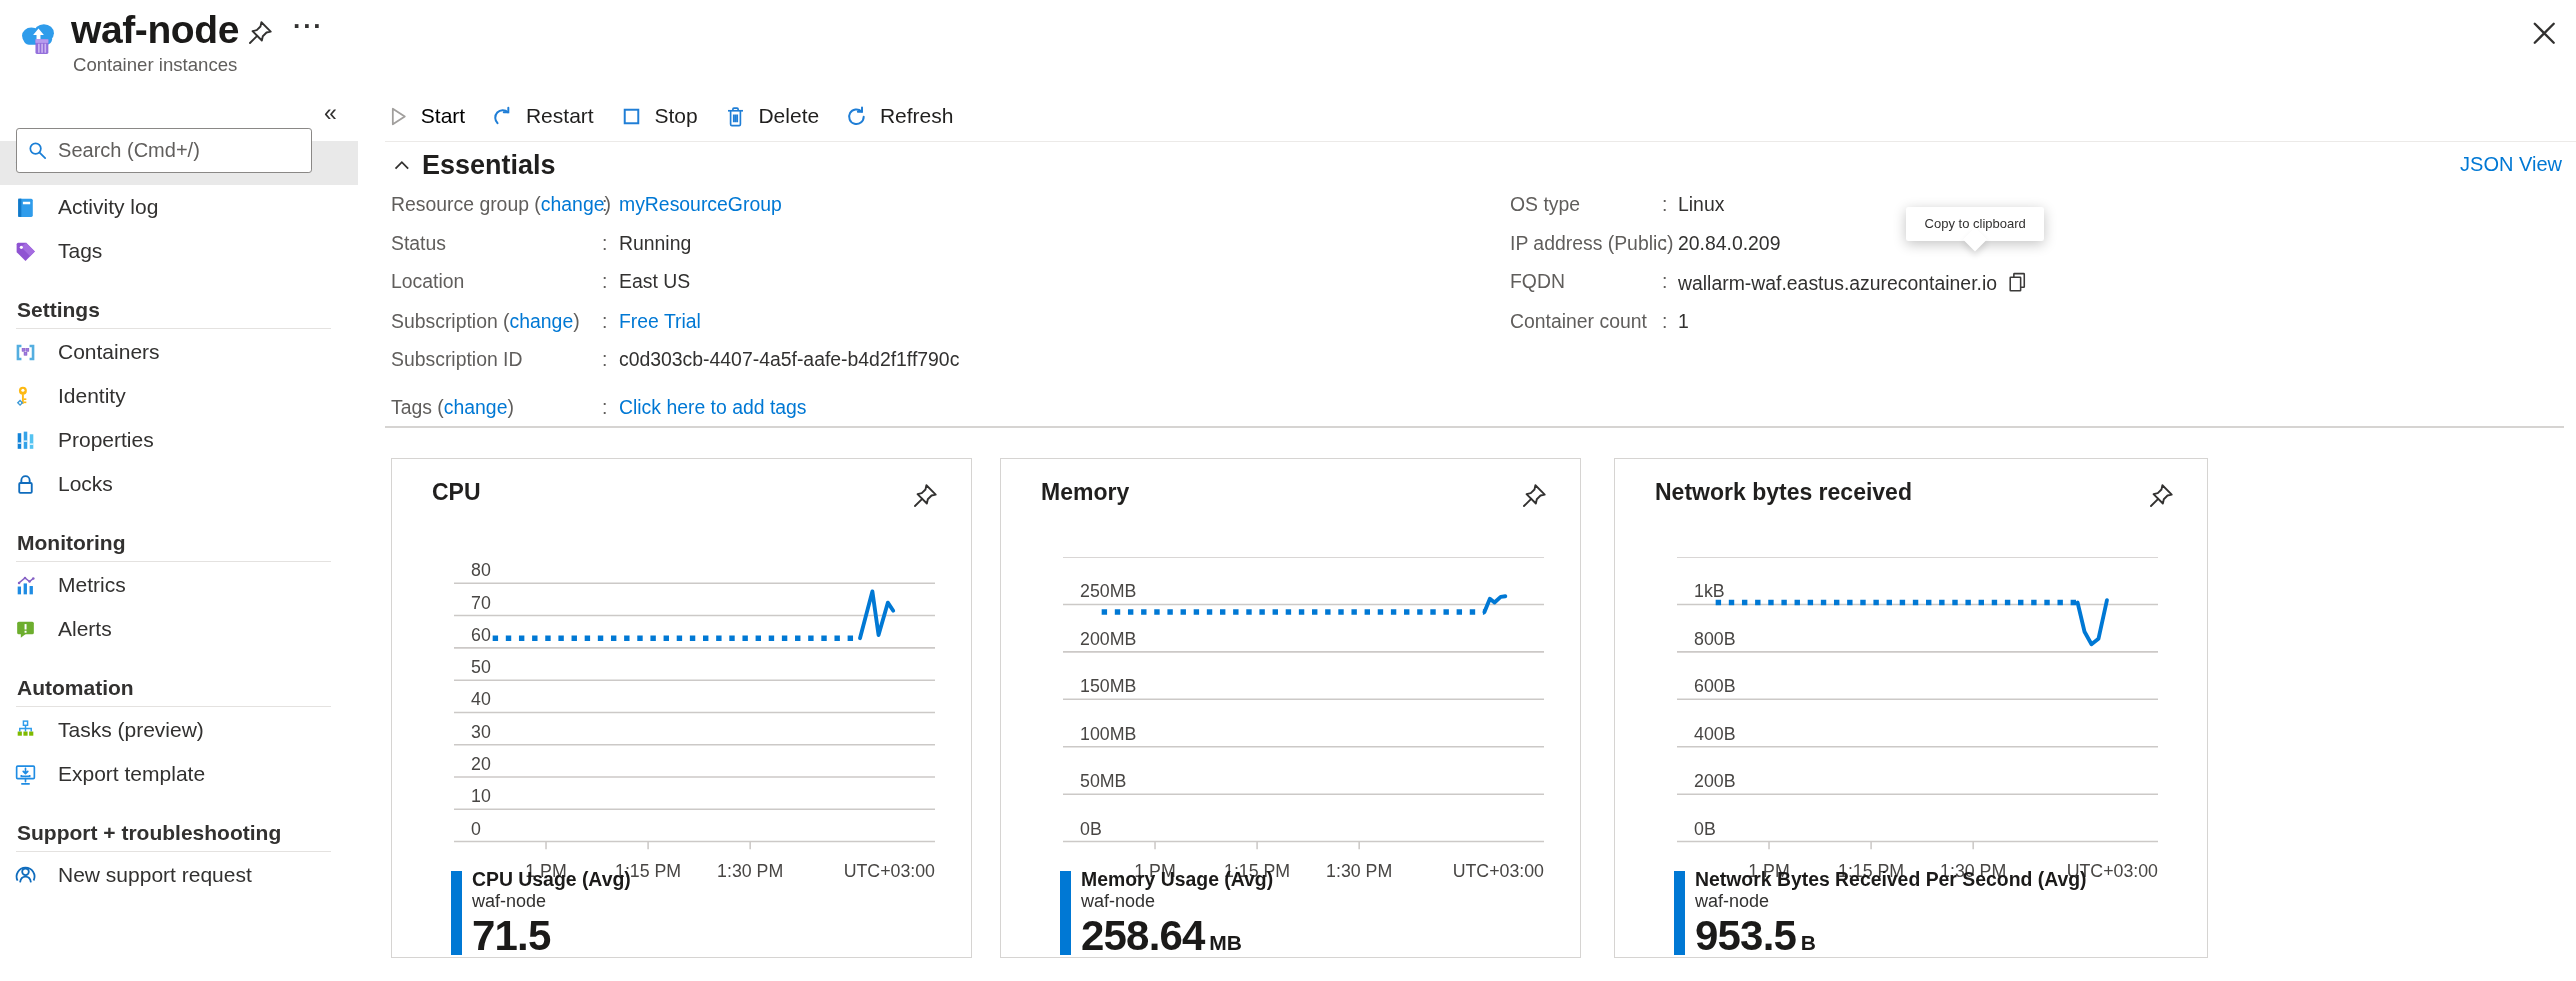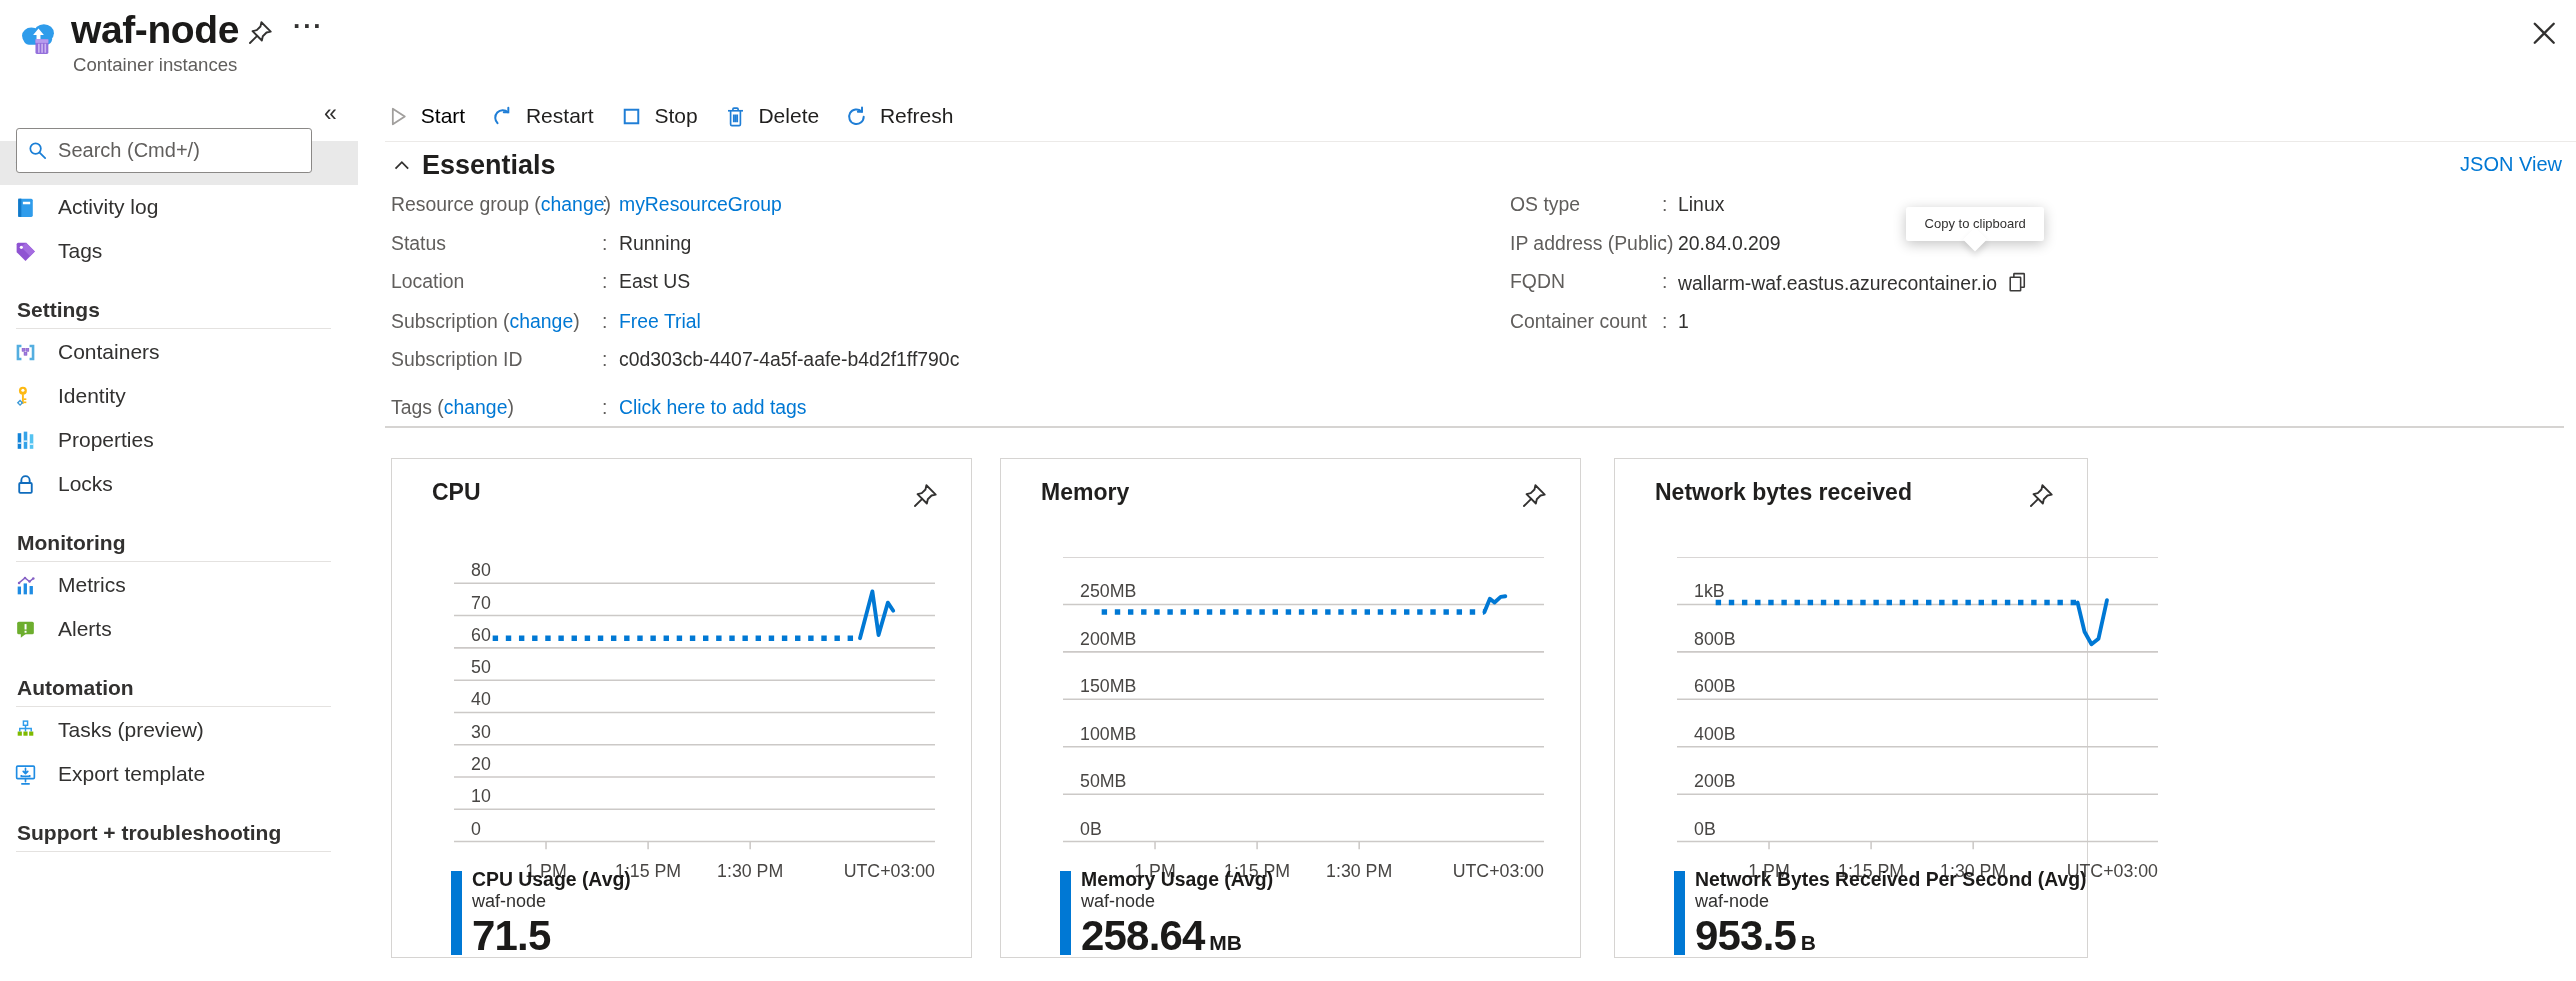--- a/index.html
+++ b/index.html
@@ -275,20 +275,30 @@
             <path d="M12 16v3M8.5 21h7" stroke-linecap="round"></path>
           </svg>
         </span>
         <span class="nav-label">Export template</span>
       </div>
     </div>
 
     <div class="nav-section">
       <div class="nav-section-title">Support + troubleshooting</div>
       <hr class="nav-divider">
+      <div class="nav-item">
+        <span class="nav-icon">
+          <svg viewBox="0 0 24 24" fill="none" stroke="#0f6cbd" stroke-width="1.7">
+            <circle cx="12" cy="8.5" r="3.2"></circle>
+            <path d="M6.8 18.5c.5-3.4 2.6-5.4 5.2-5.4s4.7 2 5.2 5.4"></path>
+            <path d="M19.8 16.8a8.6 8.6 0 1 0-15.4.2"></path>
+          </svg>
+        </span>
+        <span class="nav-label">New support request</span>
+      </div>
     </div>
   </div>
 
   <div class="toolbar">
     <div class="tb-item disabled">
       <svg viewBox="0 0 24 24" fill="none" stroke="#a19f9d" stroke-width="1.7" stroke-linejoin="round">
           <path d="M7.5 4.5v15l11.5-7.5z"></path>
         </svg>
       <span class="tb-label">Start</span>
     </div>
@@ -470,21 +480,21 @@
           <polyline points="545,71.14666666666665 552,53.97333333333336 558,58.879999999999995 566,51.51999999999998 572,50.78399999999999" fill="none" stroke="#0078d4" stroke-width="5" stroke-linejoin="round" stroke-linecap="round"></polyline>
         </svg></div>
     <div class="legend">
       <div class="legend-bar"></div>
       <div class="legend-metric">Memory Usage (Avg)</div>
       <div class="legend-resource">waf-node</div>
       <div class="legend-value"><span>258.64</span><span class="legend-unit">MB</span></div>
     </div>
   </div>
 
-  <div class="chart-card" style="left:1614px; width:474px;">
+  <div class="chart-card" style="left:1614px; width:594px;">
     <div class="card-title">Network bytes received</div>
     <span class="card-pin">
       <svg viewBox="0 0 24 24" fill="none" stroke="#323130" stroke-width="1.6" stroke-linejoin="round">
         <path d="M13.2 2.8 21.2 10.8 17.6 11.6 14.4 14.8 13.6 18.4 5.6 10.4 9.2 9.6 12.4 6.4 Z"></path>
           <path d="M9.6 14.4 3.4 20.6" stroke-linecap="round"></path>
       </svg>
     </span>
     <div class="chart-holder"><svg viewBox="0 0 622 428" width="481" height="331">
           <line x1="0" y1="368" x2="622" y2="368" stroke="#ccc9c7" stroke-width="2"></line>
           <text x="22" y="359" font-size="23" fill="#484644">0B</text>

